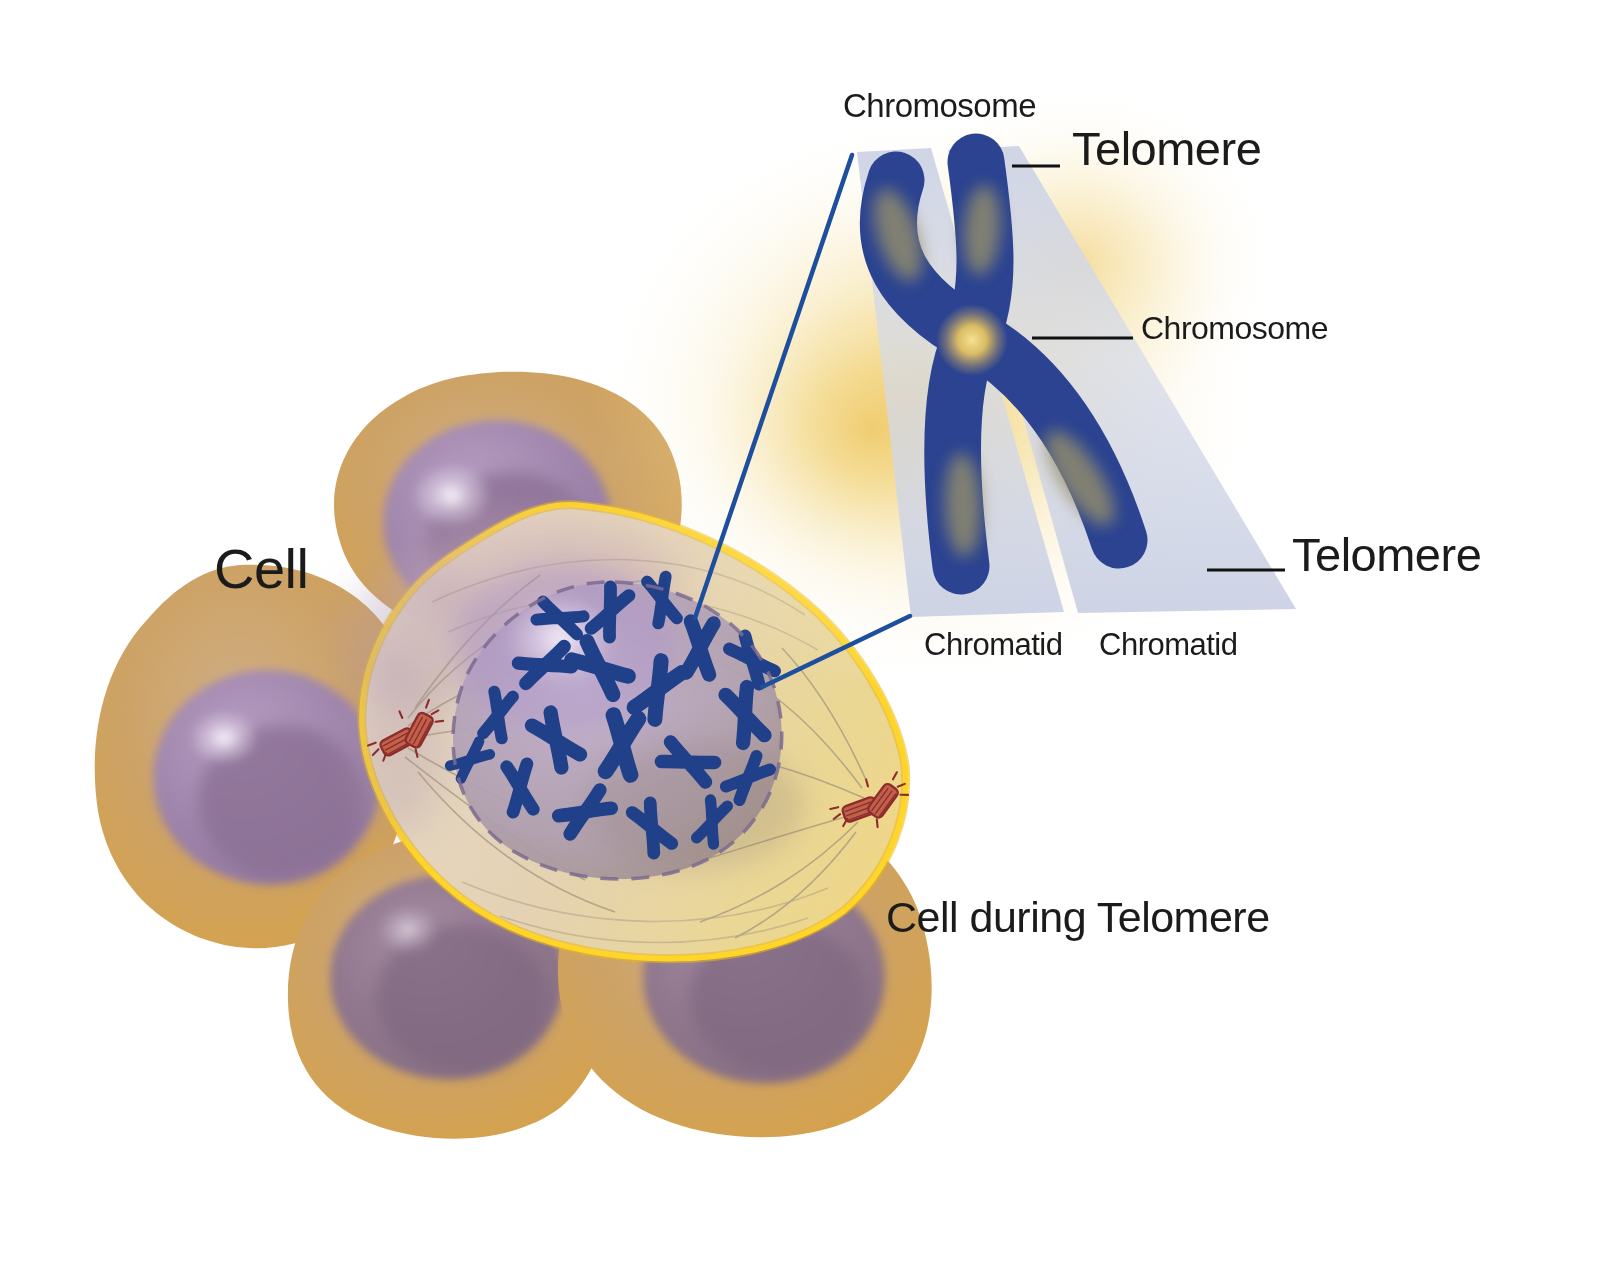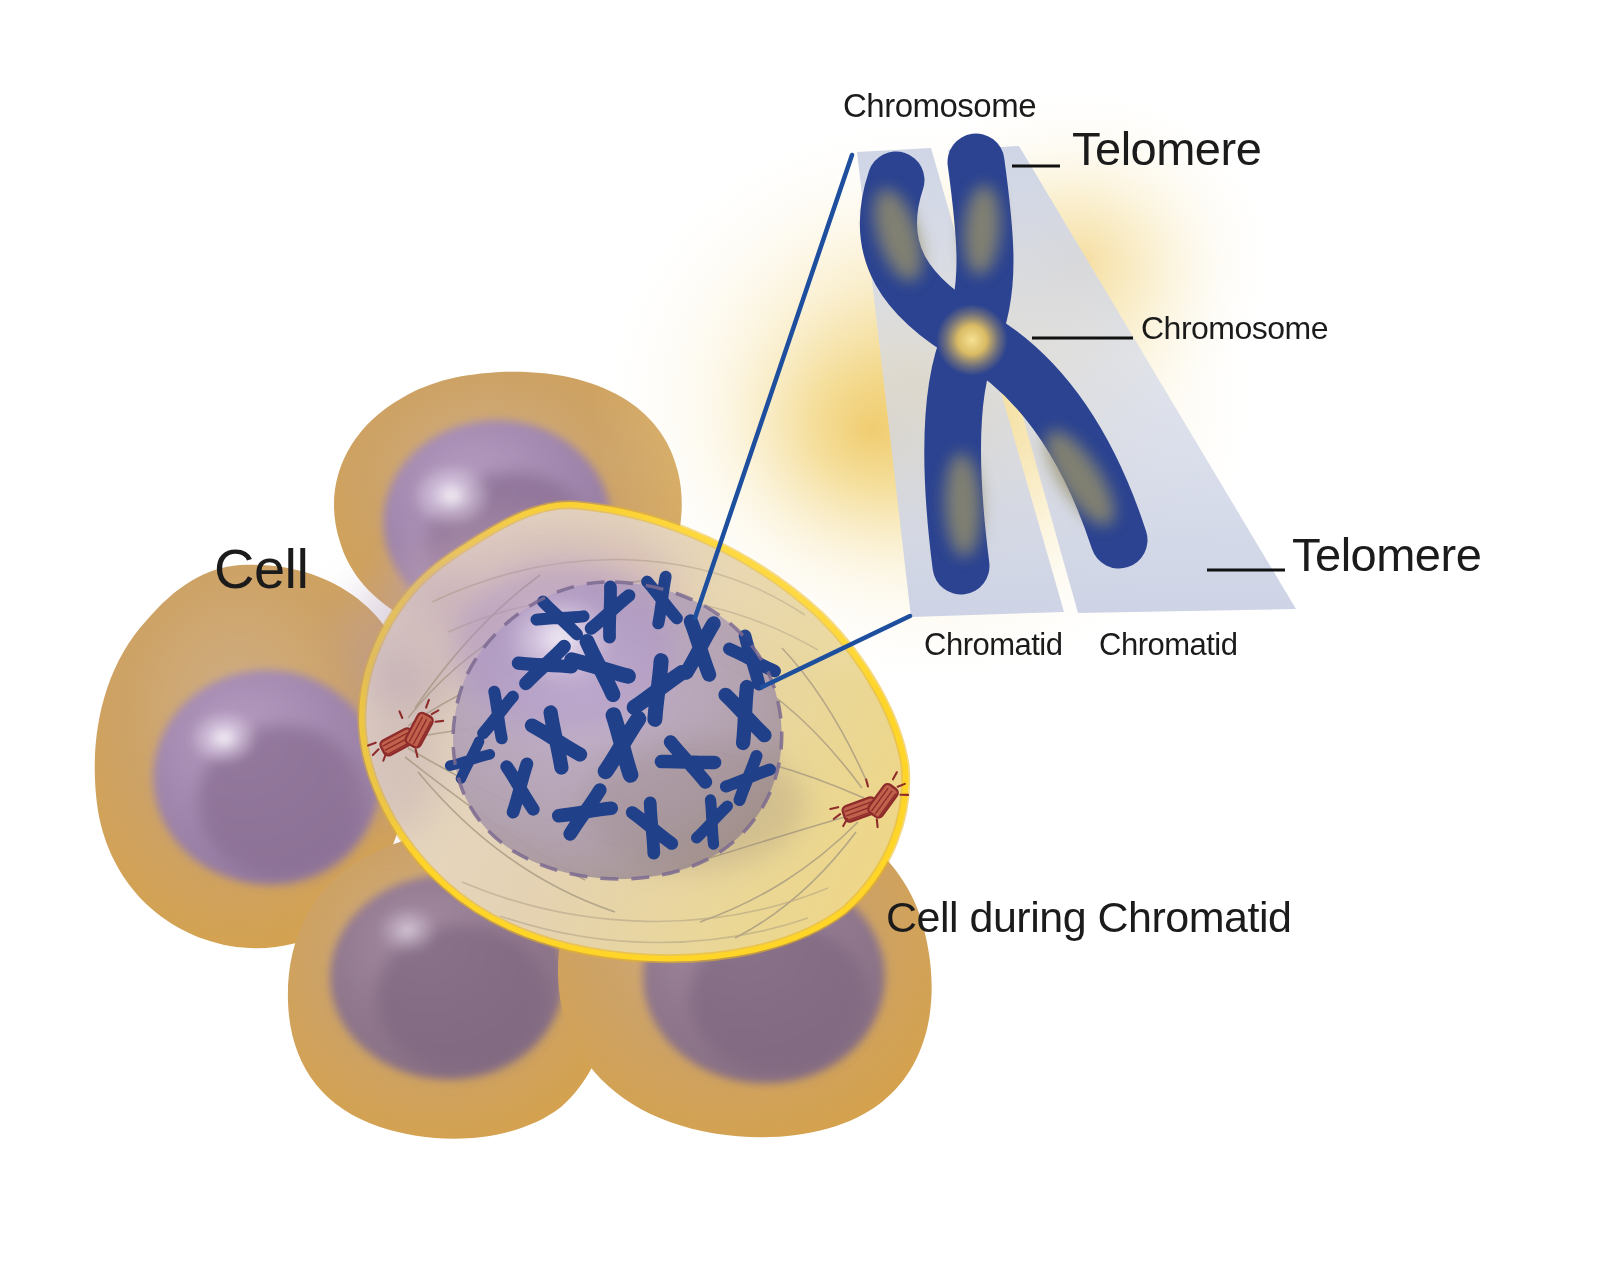--- a/index.html
+++ b/index.html
@@ -235,15 +235,15 @@
   </g>
 </svg>
 
 <div class="lbl lbl-chromosome">Chromosome</div>
 <div class="lbl lbl-telomere-top">Telomere</div>
 <div class="lbl lbl-centromere">Chromosome</div>
 <div class="lbl lbl-telomere-bottom">Telomere</div>
 <div class="lbl lbl-chromatid-left">Chromatid</div>
 <div class="lbl lbl-chromatid-right">Chromatid</div>
 <div class="lbl lbl-cell">Cell</div>
-<div class="lbl lbl-cell-prophase">Cell during Chromatid</div>
+<div class="lbl lbl-cell-prophase">Cell during Telomere</div>
 
 </div>
 
 </body></html>

